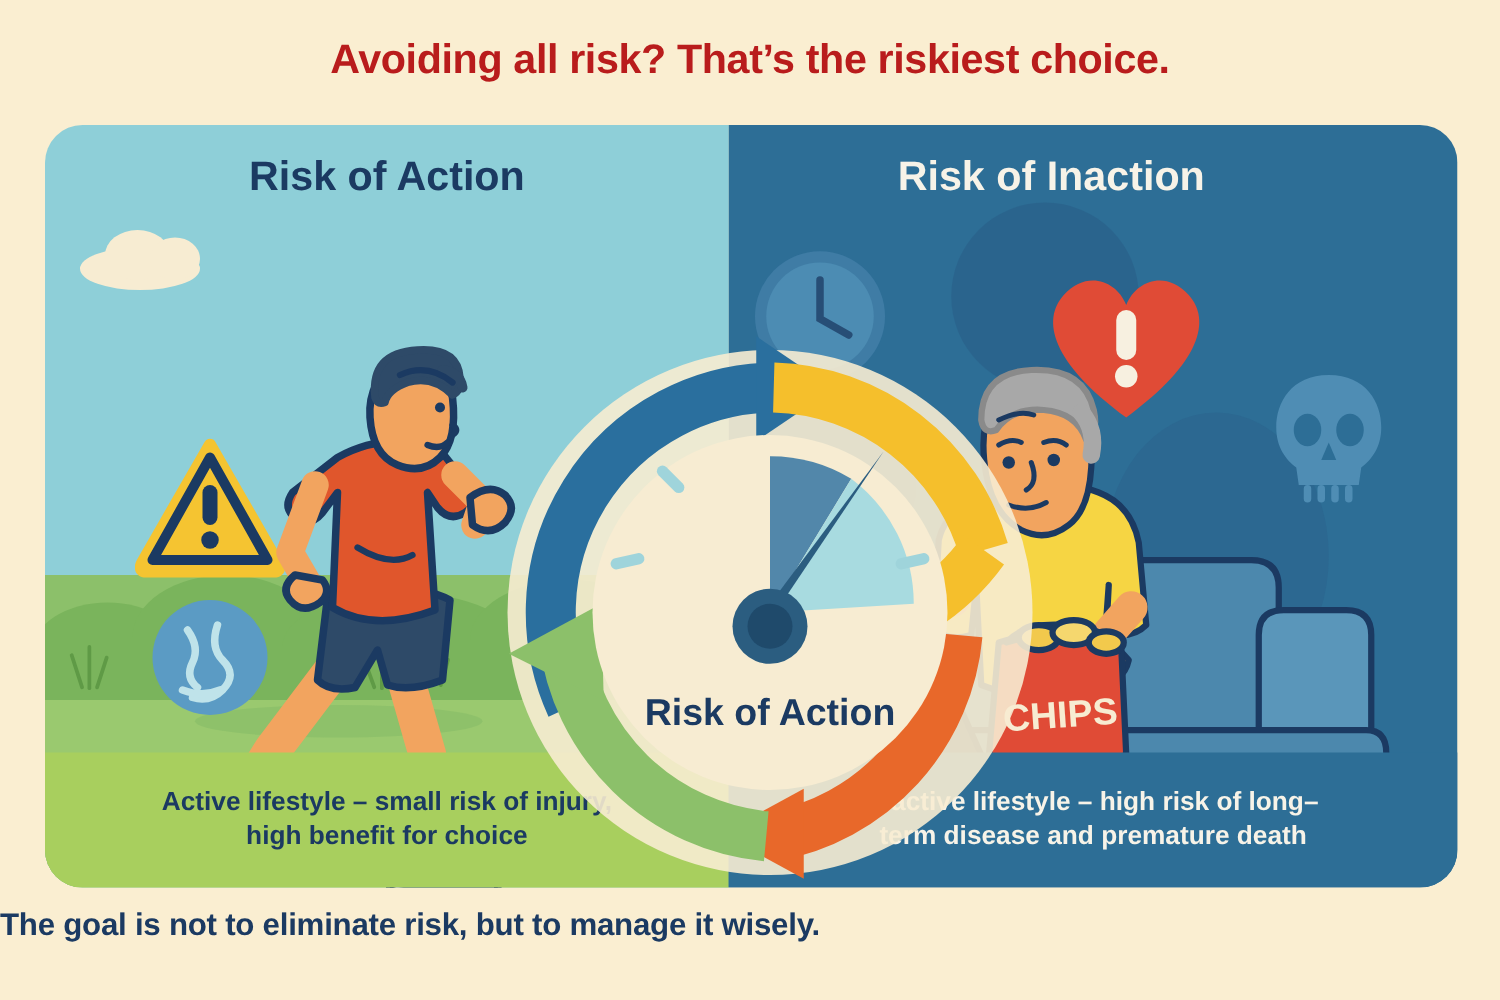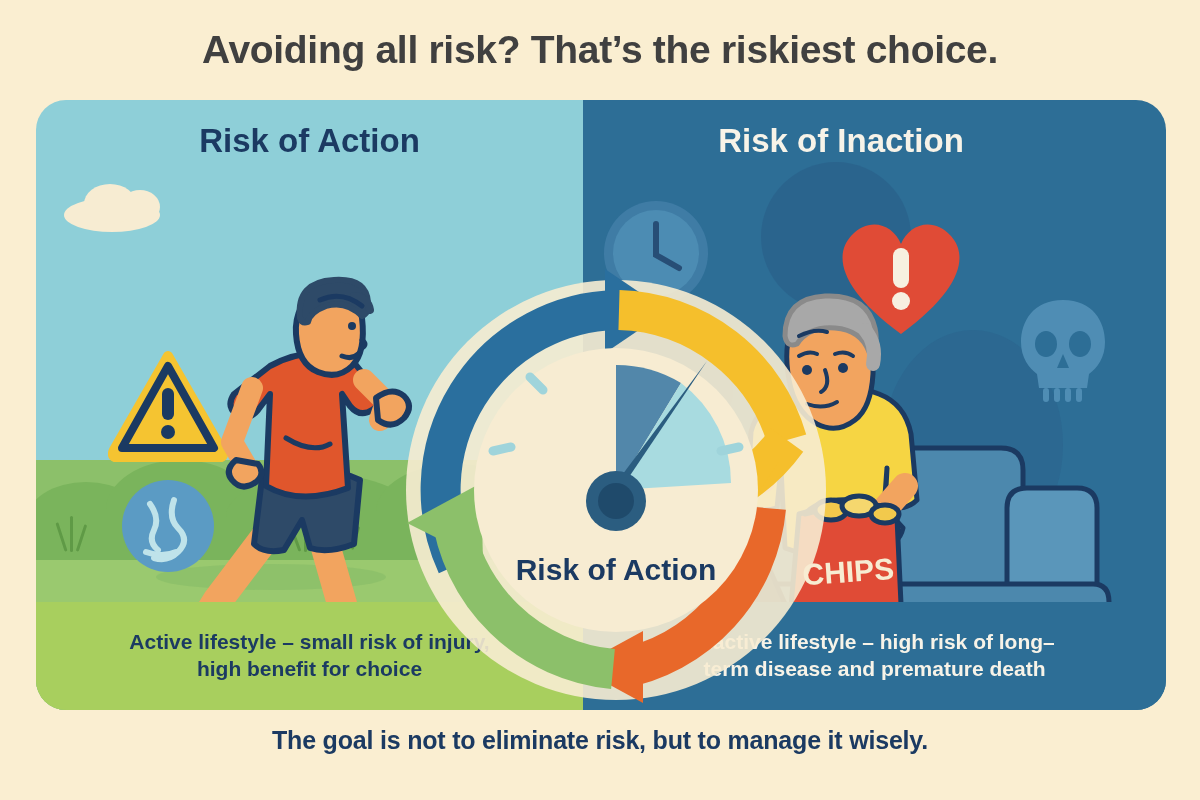--- a/index.html
+++ b/index.html
@@ -6,24 +6,24 @@
   body{
     width:1200px;height:800px;overflow:hidden;
     background:#faeed1;
     font-family:"Liberation Sans","DejaVu Sans",sans-serif;
   }
   .stage{position:relative;width:1200px;height:800px;}
 
   
   .title{
     position:absolute;left:0;top:28px;width:1200px;text-align:center;
-    font-size:39px;font-weight:700;color:#404040;letter-spacing:-.3px;
+    font-size:33px;font-weight:700;color:#b91c1c;letter-spacing:-.3px;
   }
   .tagline{
-    position:absolute;left:0;top:726px;width:1200px;text-align:center;
+    position:absolute;left:0;top:726px;width:1200px;text-align:left;
     font-size:25px;font-weight:700;color:#1b3a62;letter-spacing:-.2px;
   }
 
   
   .panel{
     position:absolute;left:36px;top:100px;width:1130px;height:610px;
     border-radius:30px;overflow:hidden;
   }
   .half{position:absolute;top:0;height:610px;}
   .half-left{left:0;width:547px;background:#8ecfd8;}

